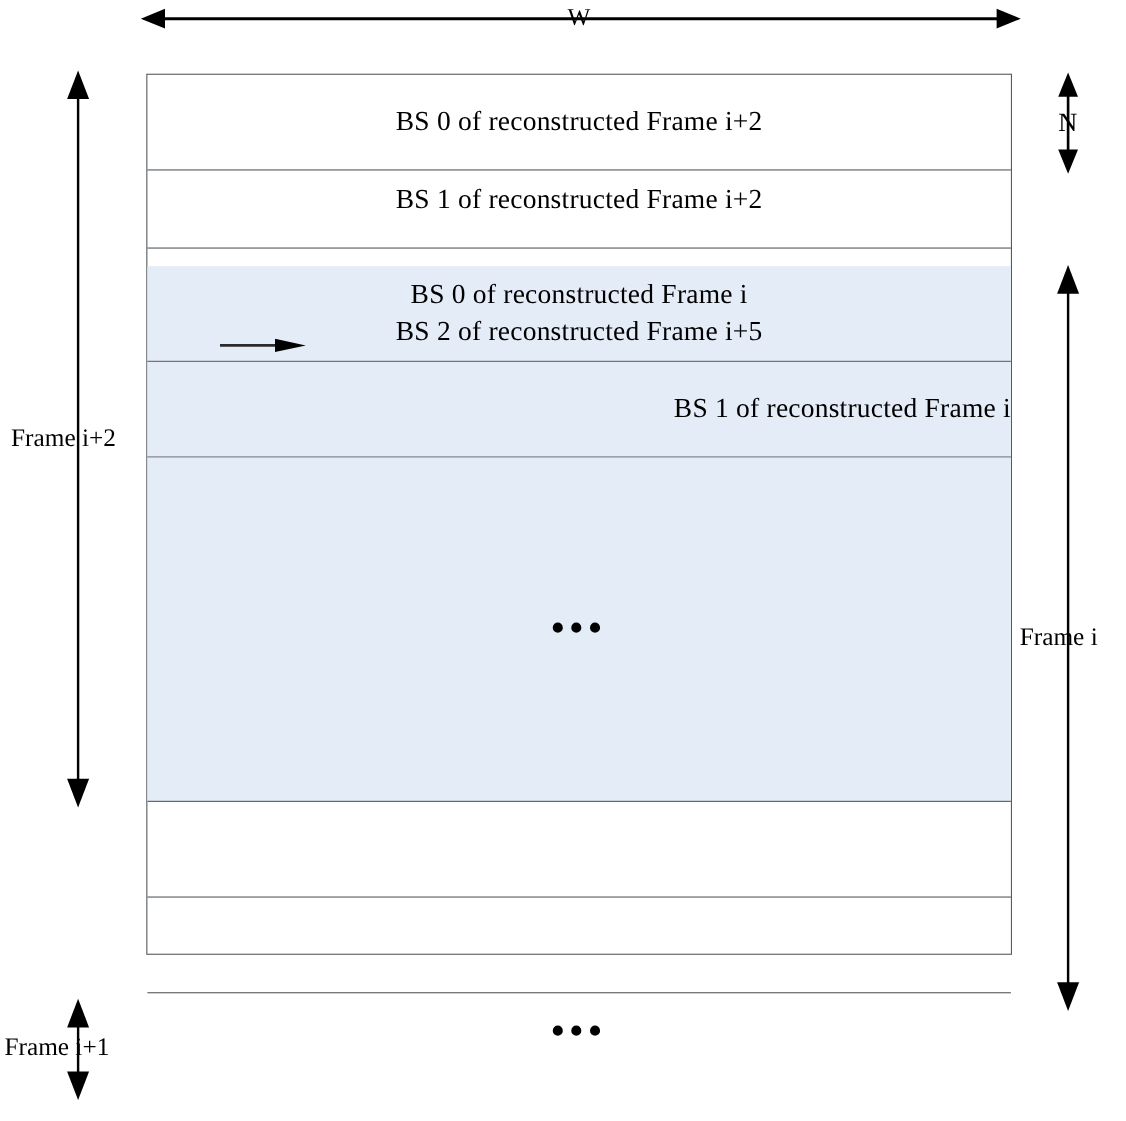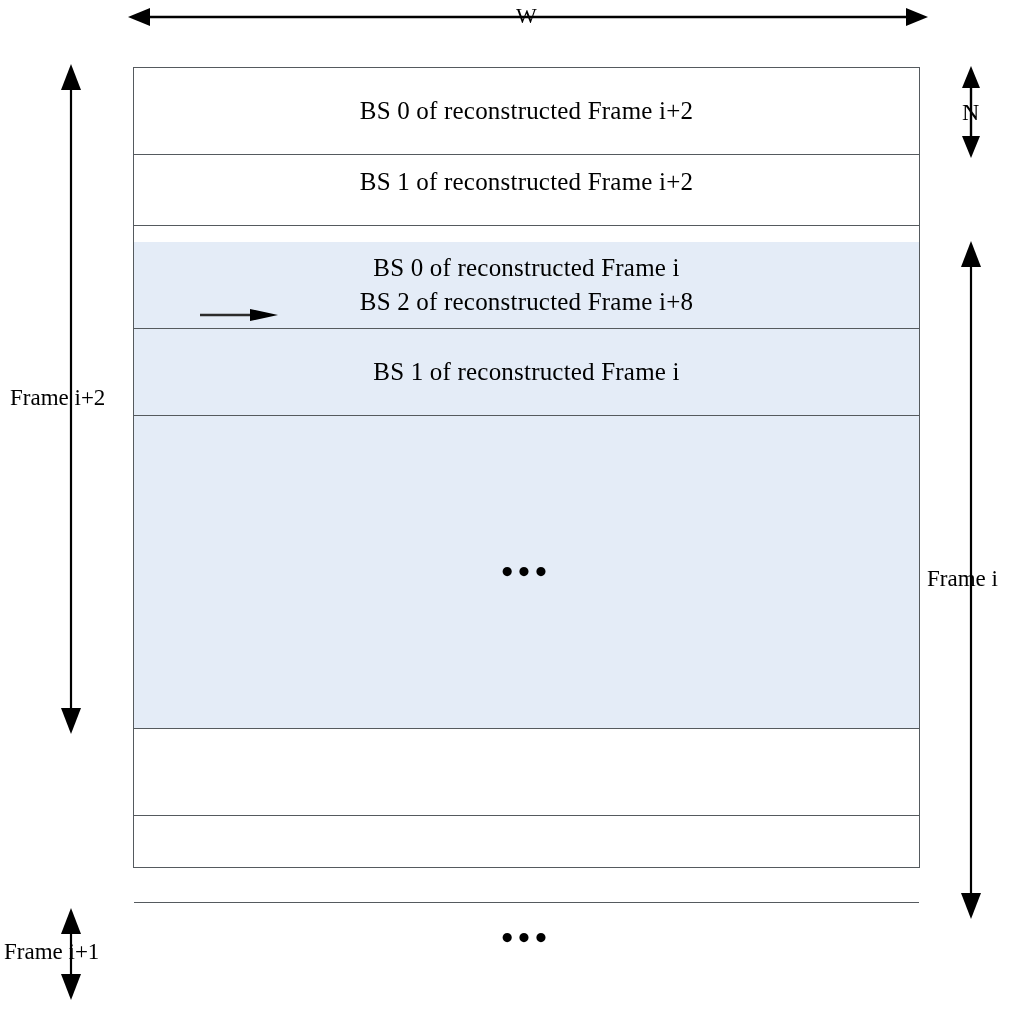--- a/index.html
+++ b/index.html
@@ -131,25 +131,25 @@
 
     <div class="band hl" style="top:174px;height:87px;">
       <div class="band-line">BS 0 of reconstructed Frame i</div>
       <div class="band-line with-arrow">
         <span class="inline-arrow">
           <svg width="78" height="12" viewBox="0 0 78 12">
             <line x1="0" y1="6" x2="54" y2="6" stroke="#2b2b2b" stroke-width="2.4"></line>
             <polygon points="78,6 50,0 50,12" fill="#000"></polygon>
           </svg>
         </span>
-        <span>BS 2 of reconstructed Frame i+8</span>
+        <span>BS 2 of reconstructed Frame i+5</span>
       </div>
     </div>
 
-    <div class="band hl" style="top:261px;height:87px;">
+    <div class="band hl" style="top:261px;height:87px;align-items:flex-end;">
       <div class="band-line">BS 1 of reconstructed Frame i</div>
     </div>
 
     <div class="band hl" style="top:348px;height:313px;">
       <div class="dots">•••</div>
     </div>
 
     <div class="band" style="top:661px;height:87px;"></div>
 
     <div class="band" style="top:748px;height:87px;"></div>

